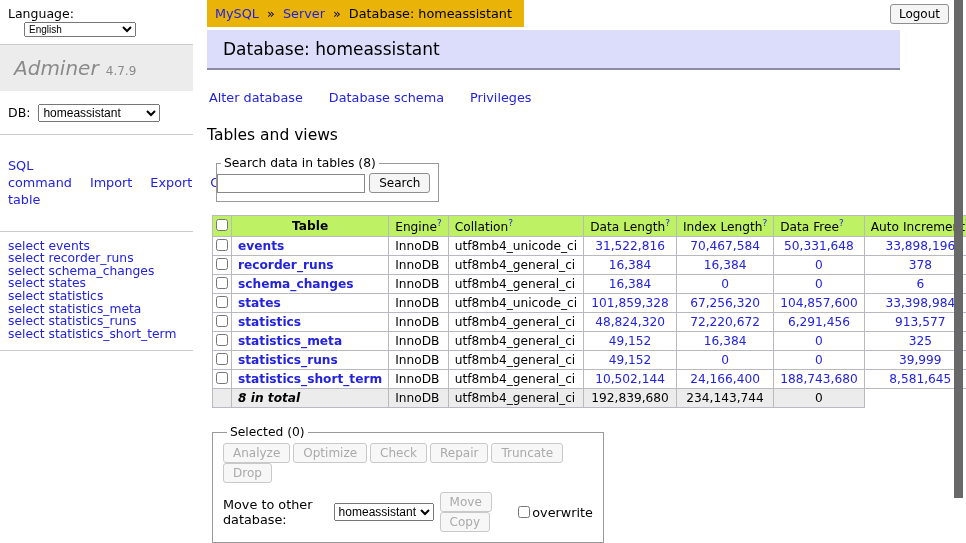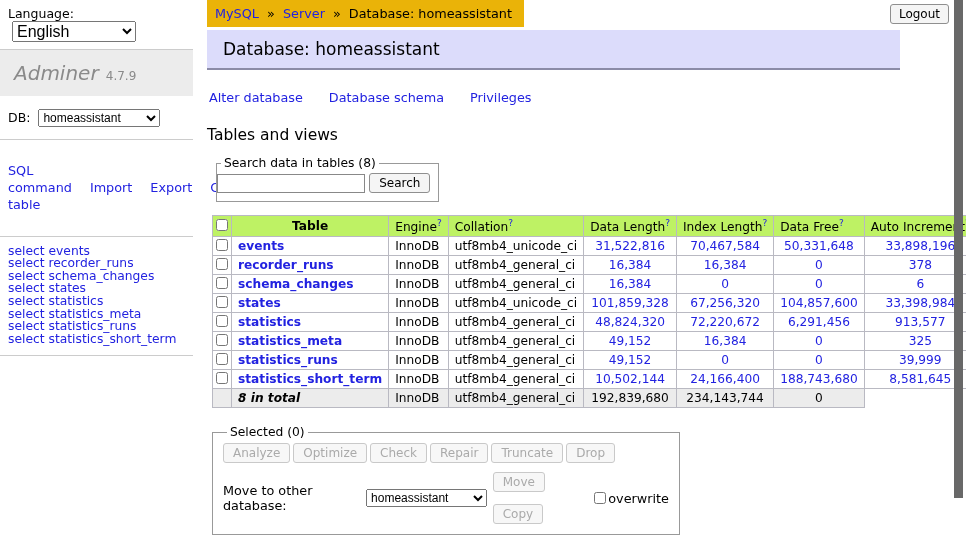--- a/index.html
+++ b/index.html
@@ -7,21 +7,21 @@
   body {
     font-family: "DejaVu Sans", "Liberation Sans", sans-serif;
     font-size: 13px; color:#000;
     width: 966px; height: 543px; position: relative; overflow: hidden;
   }
   a { color:#2222e0; text-decoration:none; cursor:pointer; }
 
   
   .sidebar { position:absolute; left:0; top:0; width:193px; }
   .lang-row { padding:6px 8px 7px 8px; font-size:12.5px; }
-  .lang-row select { width:124px; font-size:16px; margin-left:4px; }
+  .lang-row select { width:112px; font-size:10px; margin-left:16px; }
   hr.side-hr { border:0; border-top:1px solid #ccc; margin:0; }
   .logo-block { background:#ececec; padding:11px 14px; }
   .logo { font-style:italic; font-size:20px; color:#8a8a8a; }
   .version { font-size:12px; color:#8a8a8a; margin-left:3px; }
   .db-row { padding:13px 8px 12px 8px; font-size:12.5px; }
   .db-row select { width:122px; font-size:12px; margin-left:4px; }
   .menu-actions { padding:9px 8px 10px 8px; font-size:12.8px; line-height:17px; }
   .menu-actions a { margin-right:18px; }
   .table-list { padding:8px 8px 10px 8px; font-size:12.3px; line-height:12.6px; }
   .tbl-line { white-space:nowrap; }
@@ -65,21 +65,21 @@
   .db-table td.engine { width:48px; }
   .db-table td.collation { width:100px; white-space:nowrap; }
   .db-table td.num { text-align:center; white-space:nowrap; }
   .db-table td.c-dl { width:72px; } .db-table td.c-il { width:76px; }
   .db-table td.c-df { width:64px; } .db-table td.c-ai { width:84px; }
   .db-table tr.total-row td { background:#ececec; color:#000; }
   .db-table tr.total-row td.name { font-weight:bold;font-style:italic; }
   .db-table input[type=checkbox] { margin:0; width:12px; height:12px; }
 
   
-  .selected-fieldset { margin:17px 0 0 5px; width:468px; padding:4px 10px 10px 10px; }
+  .selected-fieldset { margin:17px 0 0 5px; width:392px; padding:4px 10px 10px 10px; }
   .selected-fieldset .btn { margin-right:3px; }
   .move-row { margin-top:9px; font-size:12.8px; display:flex; align-items:center; }
   .move-row select { width:138px; font-size:12px; margin:0 6px; }
   .move-row label { display:flex; align-items:center; margin-left:5px; font-size:12.8px; }
   .move-row input[type=checkbox] { margin:0 2px 0 0; width:12px; height:12px; }
 
   
   .scrollbar-track { position:absolute; right:3px; top:0; width:9px; height:543px; background:#fff; }
   .scrollbar-thumb { position:absolute; right:3px; top:0; width:9px; height:498px; background:#686868; }
 </style>
@@ -245,21 +245,21 @@
   </table>
 
   <fieldset class="selected-fieldset">
     <legend>Selected (0)</legend>
     <div id="selected-buttons"><button class="btn" disabled="">Analyze</button><button class="btn" disabled="">Optimize</button><button class="btn" disabled="">Check</button><button class="btn" disabled="">Repair</button><button class="btn" disabled="">Truncate</button><button class="btn" disabled="">Drop</button></div>
     <div class="move-row">
       <span>Move to other database:</span>
       <select>
         <option>homeassistant</option>
       </select>
-      <span id="move-buttons"><button class="btn" disabled="" style="margin-right: 4px;">Move</button><button class="btn" disabled="" style="margin-right: 4px; margin-top: 12px;">Copy</button></span>
+      <span id="move-buttons"><button class="btn" disabled="" style="margin-right: 4px;">Move</button><button class="btn" disabled="" style="margin-right: 4px;">Copy</button></span>
       <label>
         <input type="checkbox" style="">
         <span>overwrite</span>
       </label>
     </div>
   </fieldset>
 
   
 
   

